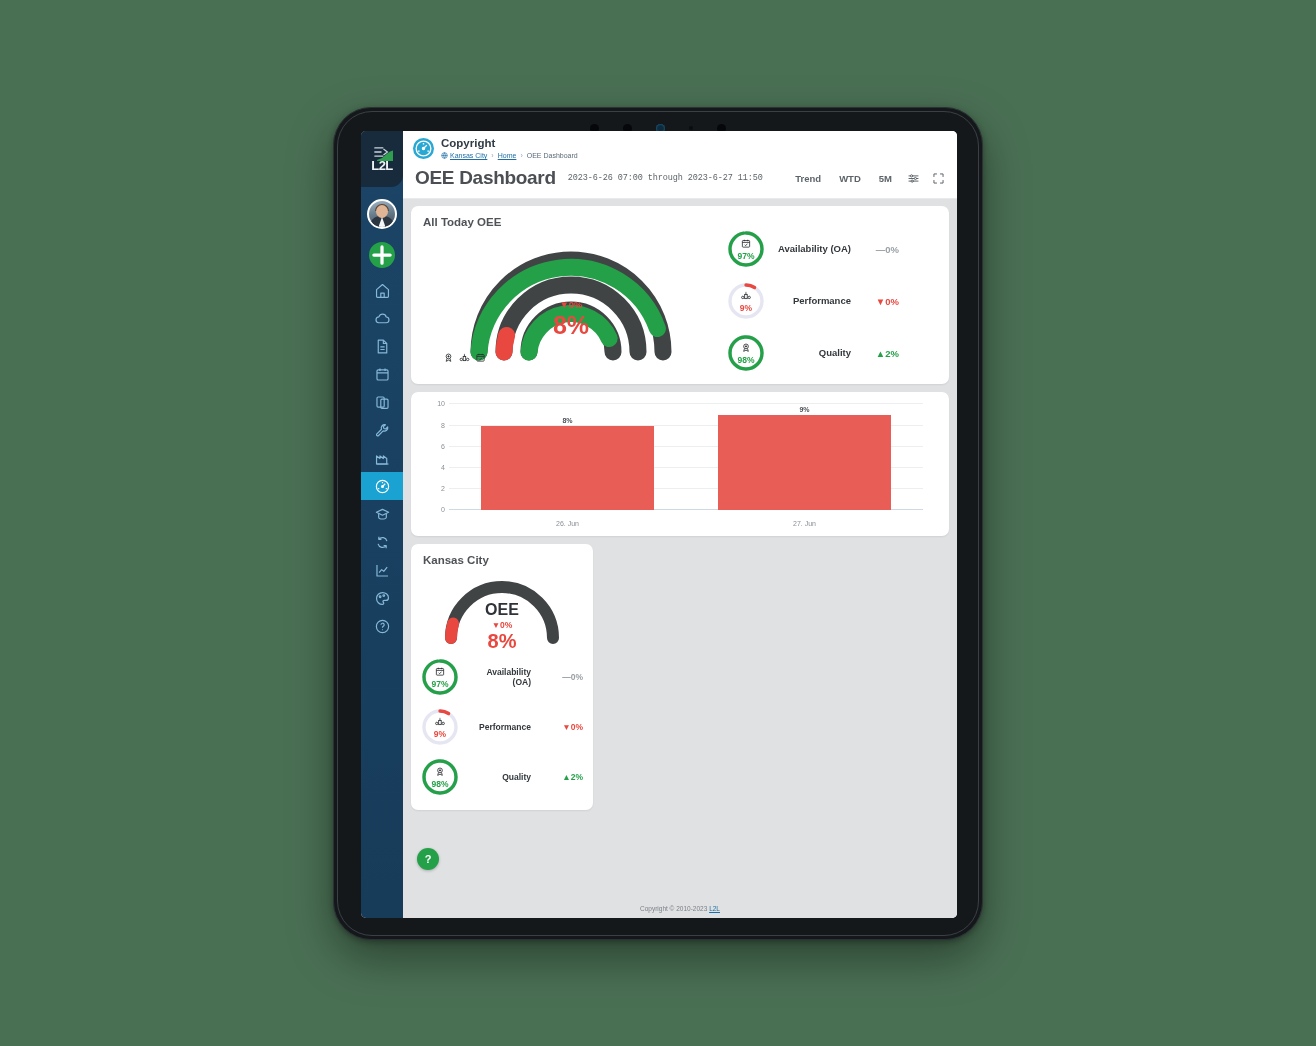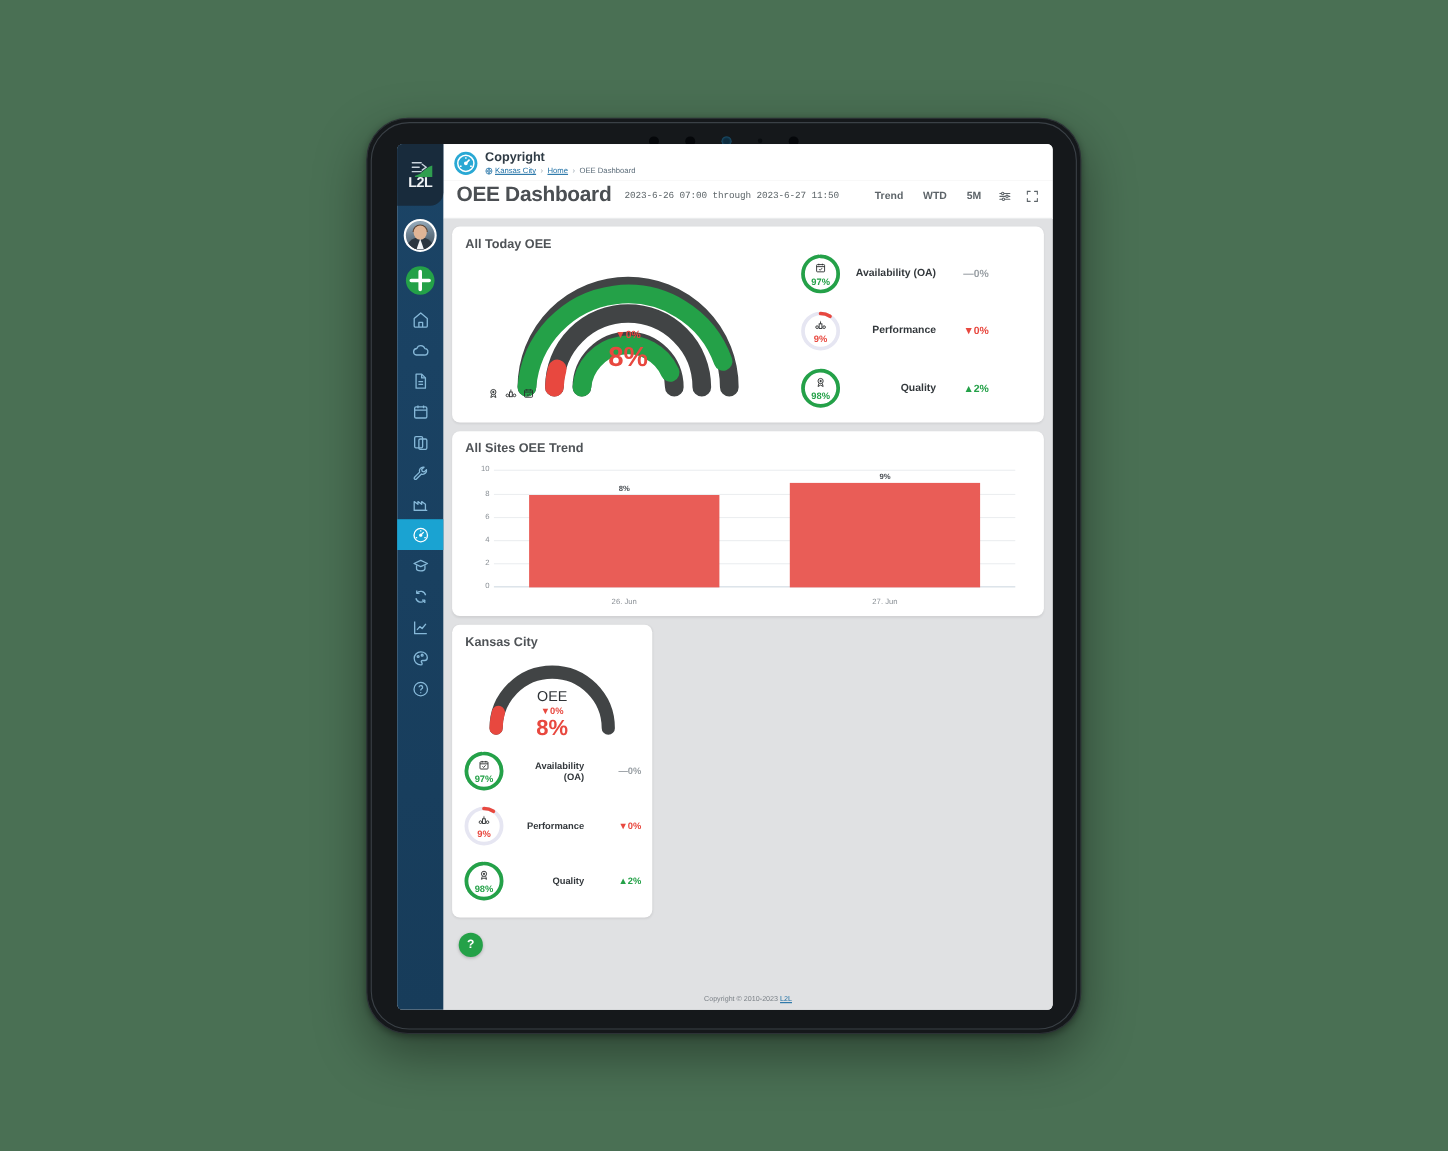--- a/index.html
+++ b/index.html
@@ -185,21 +185,21 @@
     position: absolute; left: 0; right: 0; text-align: center;
     font-size: 7px; font-weight: 700; color: #4b5055;
   }
   .xlabels { position: absolute; left: 26px; right: 14px; bottom: 1px; display: flex; }
   .xlabel { flex: 1; text-align: center; font-size: 7px; color: #8a9096; }
 
   
   .site-card { width: 182px; }
   .site-gauge-wrap { position: relative; height: 86px; display: flex; justify-content: center; padding-top: 6px; }
   .site-center { position: absolute; left: 50%; top: 34px; transform: translateX(-50%); text-align: center; }
-  .site-oee-label { font-size: 13px; font-weight: 400; color: #2f3337; line-height: 1; }
+  .site-oee-label { font-size: 16px; font-weight: 700; color: #2f3337; line-height: 1; }
   .site-delta { font-size: 8.5px; font-weight: 700; color: #e8483f; margin-top: 3px; line-height: 1; }
   .site-val { font-size: 20px; font-weight: 700; color: #e8483f; line-height: 1.05; margin-top: 1px; }
   .site-kpis { padding: 4px 10px 14px 10px; display: flex; flex-direction: column; gap: 12px; }
   .site-kpis .kpi-label { width: 62px; font-size: 8.5px; }
   .site-kpis .kpi-delta { padding-right: 0; font-size: 8.5px; }
 
   .footer {
     text-align: center; font-size: 6.5px; color: #7b8187;
     padding: 5px 0 6px 0; background: #e0e1e3;
   }
@@ -491,21 +491,20 @@
                   <span class="ring-val" style="color:#24a148">98%</span>
                 </div>
                 <div class="kpi-label">Quality</div>
                 <div class="kpi-delta d-up">▲2%</div>
               </div>
             </div>
           </div>
         </div>
 
         <div class="card">
-          <div class="card-title">All Sites OEE Trend</div>
           <div class="chart-body">
             <div class="chart">
               <div class="plot" id="plot">
                   <div class="gridline base" style="bottom: 0%;">
                     <div class="ytick">0</div>
                   </div>
                   <div class="gridline" style="bottom: 20%;">
                     <div class="ytick">2</div>
                   </div>
                   <div class="gridline" style="bottom: 40%;">

